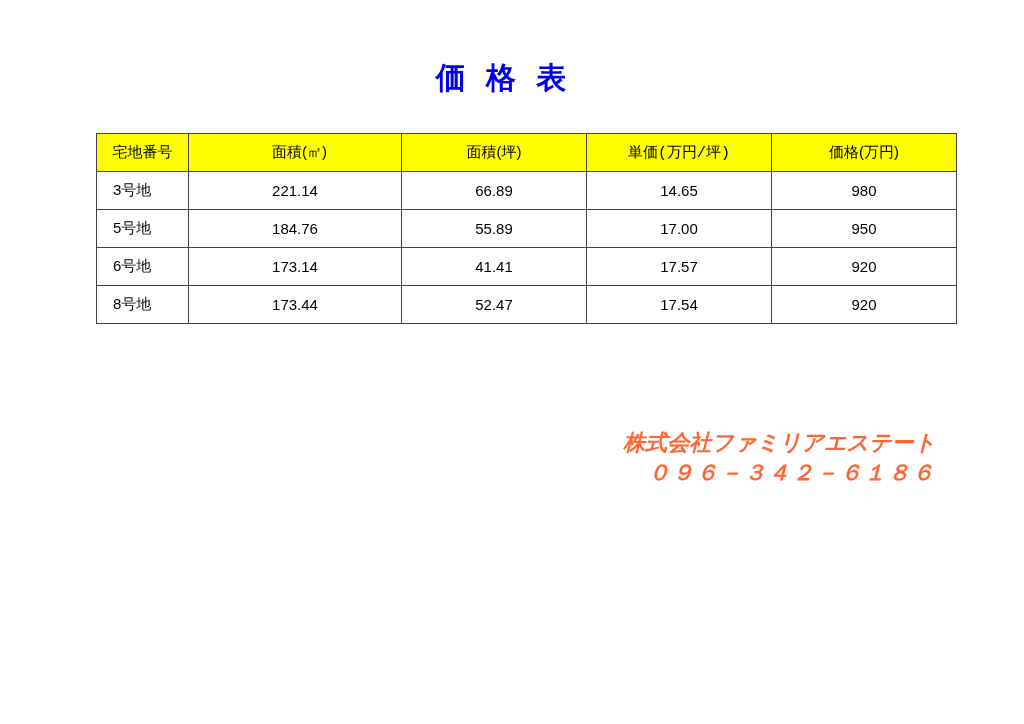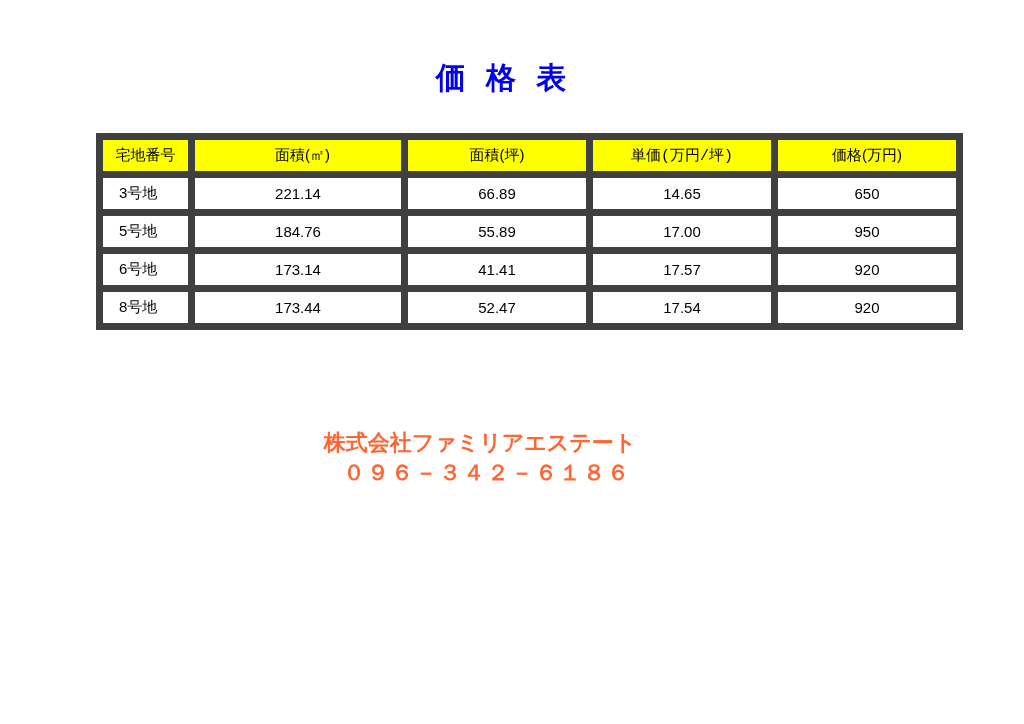--- a/index.html
+++ b/index.html
@@ -42,21 +42,21 @@
     left: 96px;
     width: 832px;
   }
   table.price-table {
     border-collapse: collapse;
     width: 832px;
     table-layout: fixed;
   }
   table.price-table th,
   table.price-table td {
-    border: 7px solid #404040;
+    border: 1px solid #404040;
     height: 38px;
     font-size: 15px;
     font-weight: normal;
     padding: 0 10px;
     box-sizing: border-box;
     margin-top: 36px;
   }
   table.price-table thead th {
     background: #ffff00;
     text-align: center;
@@ -73,24 +73,25 @@
     padding-left: 16px;
   }
   table.price-table tbody td.cell-num {
     text-align: center;
   }
 
   
   .company-block {
     position: absolute;
     top: 428px;
-    left: 16px;
+    left: 8px;
     width: 928px;
-    text-align: center;
+    text-align: right;
     color: #ff6633;
+    font-style: italic;
   }
   .company-name {
     font-size: 22px;
     font-weight: bold;
     letter-spacing: 0px;
     line-height: 30px;
   }
   .company-phone {
     font-size: 22px;
     font-weight: bold;
@@ -116,21 +117,21 @@
           <th class="col-3">単価(万円/坪)</th>
           <th class="col-4">価格(万円)</th>
         </tr>
       </thead>
       <tbody>
         <tr>
           <td class="cell-label">3号地</td>
           <td class="cell-num">221.14</td>
           <td class="cell-num">66.89</td>
           <td class="cell-num">14.65</td>
-          <td class="cell-num">650</td>
+          <td class="cell-num">980</td>
         </tr>
         <tr>
           <td class="cell-label">5号地</td>
           <td class="cell-num">184.76</td>
           <td class="cell-num">55.89</td>
           <td class="cell-num">17.00</td>
           <td class="cell-num">950</td>
         </tr>
         <tr>
           <td class="cell-label">6号地</td>

